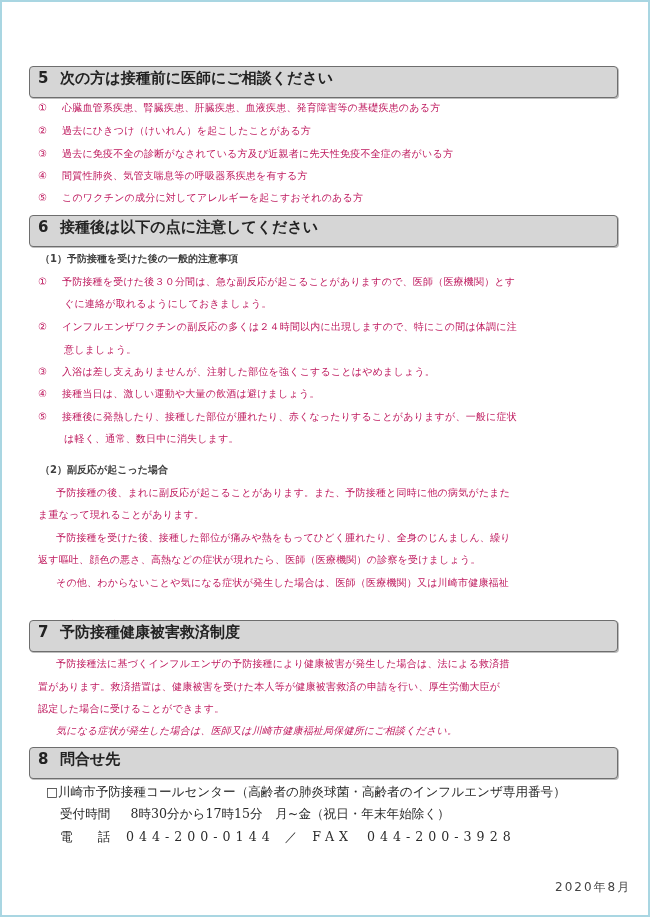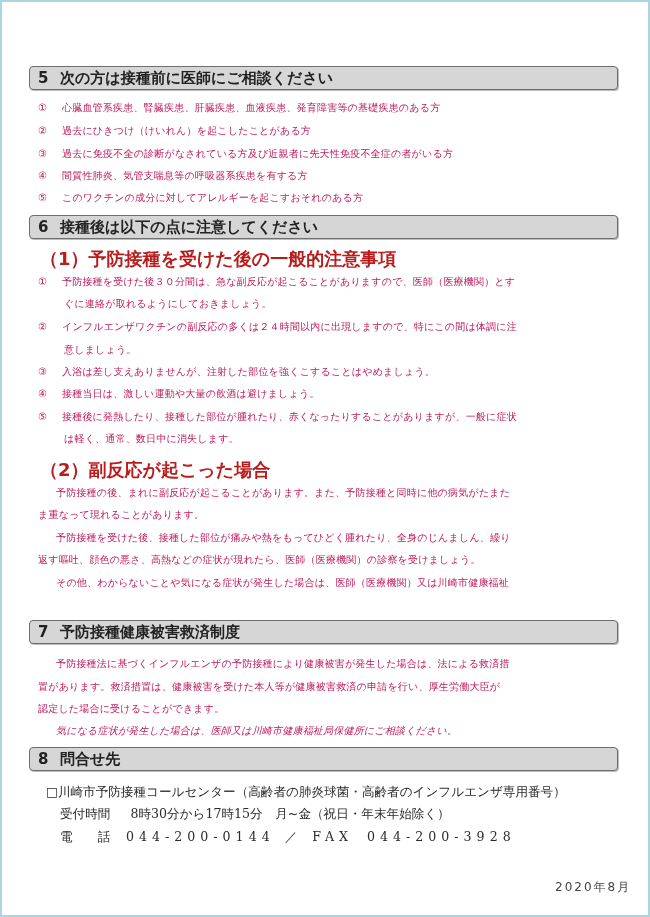--- a/index.html
+++ b/index.html
@@ -5,38 +5,38 @@
   html, body { margin:0; padding:0; }
   body {
     width:650px; height:917px; background:#ffffff; position:relative; overflow:hidden;
     font-family: "DejaVu Serif", "Liberation Serif", serif; color:#2a2a2a;
   }
   .frame {
     position:absolute; left:0; top:0; width:646px; height:913px;
     border:2px solid #a9d6e2; box-sizing:content-box;
   }
   .sec-head {
-    position:absolute; left:29px; width:589px; height:24px;
+    position:absolute; left:29px; width:589px; height:32px;
     background:#d6d6d6; border:1.5px solid #6e6e6e; border-radius:4px;
     box-sizing:border-box;
     font-family:"DejaVu Sans", "Liberation Sans", sans-serif; font-weight:bold;
     font-size:15px; color:#222; line-height:22px; padding-left:8px;
     box-shadow: 1px 1px 0 #bdbdbd;
   }
   .sec-head .num { display:inline-block; width:22px; }
   .line {
     position:absolute; left:38px; font-size:10px; line-height:16px; white-space:nowrap; color:#be185d;
     letter-spacing:0.2px;
   }
   .line.cont { left:64px; }
   .line.para { left:56px; }
   .line.flush { left:38px; }
   .sub-head {
     position:absolute; left:40px; font-family:"DejaVu Sans", "Liberation Sans", sans-serif;
-    font-weight:bold; font-size:18px; line-height:16px; color:#b91c1c;text-align:right;
+    font-weight:bold; font-size:10px; line-height:16px; color:#404040;text-align:right;
   }
   .mark { display:inline-block; width:24px; }
   .contact { position:absolute; font-size:12.6px; line-height:16px; white-space:nowrap; color:#2b2b2b; }
   .wide { letter-spacing:5px; }
   .date {
     position:absolute; left:555px; top:879px; font-size:12px; letter-spacing:2px; color:#444;
     font-family:"DejaVu Sans", "Liberation Sans", sans-serif;
   }
 </style>
 </head>

